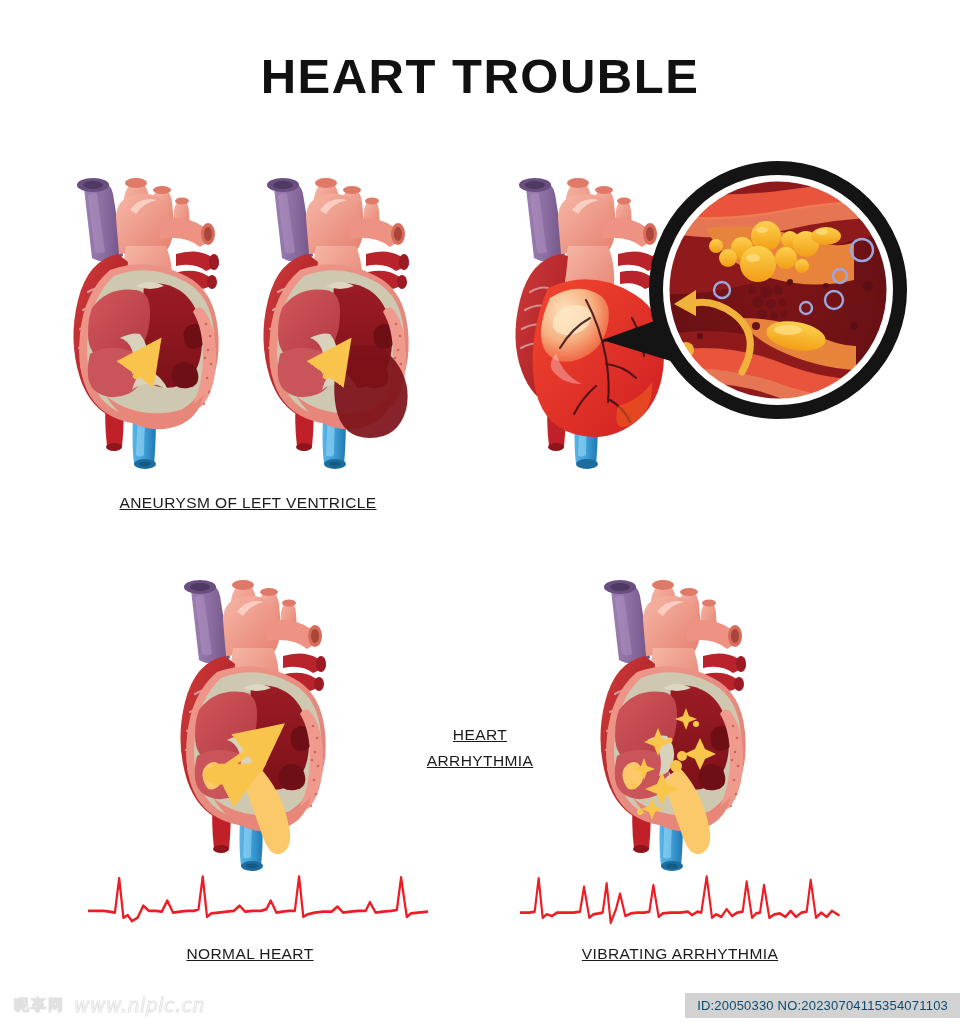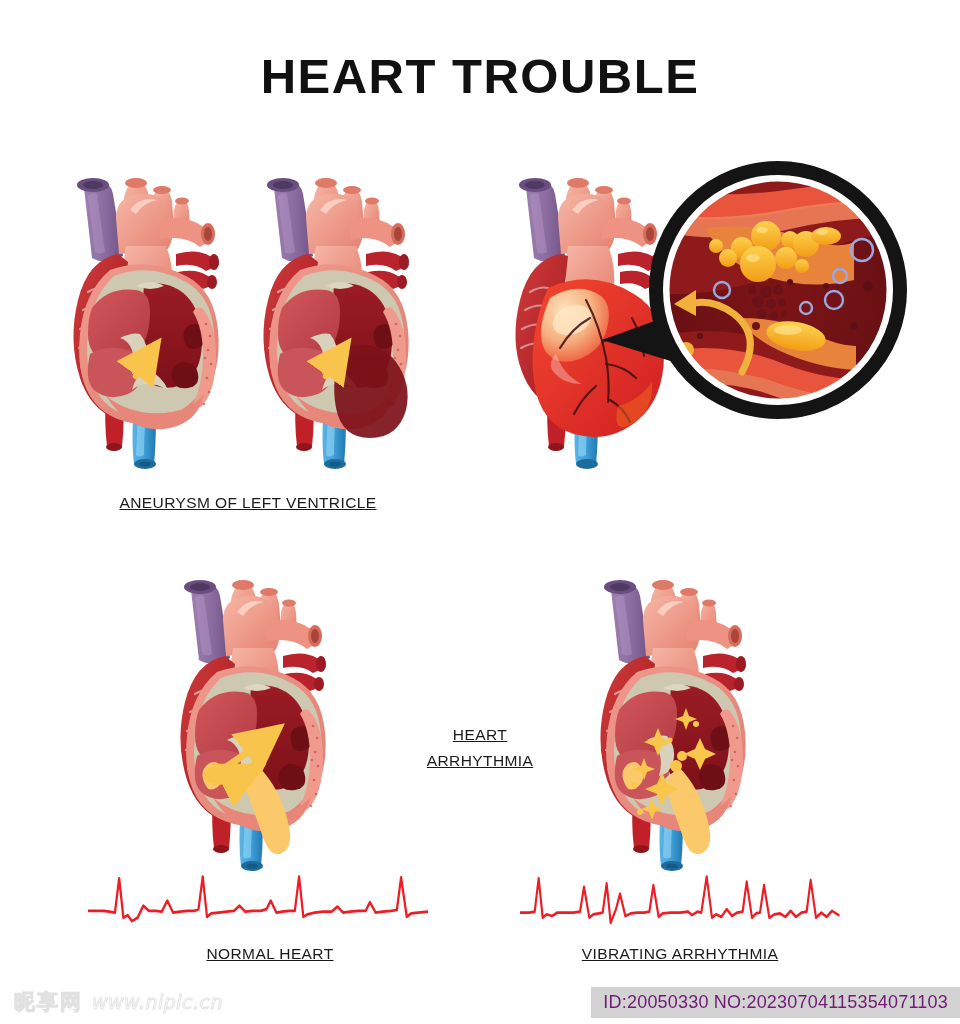--- a/index.html
+++ b/index.html
@@ -24,33 +24,33 @@
   .caption.two-line{line-height:26px;white-space:normal;}
 
   .fig{position:absolute;}
 
   
   .wm{
     position:absolute;left:14px;bottom:8px;display:flex;align-items:center;gap:9px;
     opacity:.55;
   }
   .wm-cn{
-    font-size:21px;font-weight:bold;letter-spacing:2px;
+    font-size:15px;font-weight:bold;letter-spacing:2px;
     color:transparent;-webkit-text-stroke:1.1px #c9c9c9;
     font-family:"DejaVu Sans",sans-serif;
   }
   .wm-url{
     font-size:19px;font-style:italic;letter-spacing:.5px;
     color:transparent;-webkit-text-stroke:1px #cdcdcd;
     font-family:"DejaVu Sans",sans-serif;
     text-align:center;
   }
   .idbox{
-    position:absolute;right:0;bottom:6px;background:#d2d2d2;color:#701a75;
-    font-size:18px;padding:5px 12px 5px 12px;letter-spacing:.2px;
+    position:absolute;right:0;bottom:6px;background:#d2d2d2;color:#0c4a6e;
+    font-size:13px;padding:5px 12px 5px 12px;letter-spacing:.2px;
     font-family:"Liberation Sans",sans-serif;white-space:nowrap;
   }
 </style>
 </head>
 <body>
 
 <div id="poster">
 
   <div class="title">HEART TROUBLE</div>
 
@@ -383,21 +383,21 @@
         <circle cx="106" cy="206" r="6" fill="#f9c44b"></circle>
       </g>
     </svg>
   </div>
 
   <div class="fig" style="left:88px;top:868px;width:340px;height:60px;">
     <svg width="340" height="60" viewBox="0 0 480 70" preserveAspectRatio="none">
       <polyline id="ecg0" fill="none" stroke="#ee1c24" stroke-width="3.2" stroke-linejoin="round" stroke-linecap="round" points="0,50 22,50 30,51 38,52 44,12 50,58 56,55 62,62 70,58 78,44 86,50 96,50 104,51 112,38 120,52 130,51 140,50 150,50 156,48 162,10 168,57 174,53 184,52 196,51 206,50 214,44 222,51 232,50 244,50 252,48 258,38 266,52 274,51 284,50 292,50 298,10 304,57 310,54 320,52 332,51 344,51 352,45 360,52 370,51 382,50 392,50 398,40 406,52 416,51 428,50 436,49 442,11 450,57 456,53 466,52 480,51"></polyline>
     </svg>
   </div>
-  <div class="caption" style="left:100px;top:945px;width:340px;">NORMAL HEART</div>
+  <div class="caption" style="left:80px;top:945px;width:340px;">NORMAL HEART</div>
 
   <div class="fig" style="left:570px;top:560px;width:220px;height:320px;">
     <svg width="220" height="320" viewBox="0 0 220 320">
       <g>
         <use href="#heartCut" x="5" y="0" width="200" height="320"></use>
         <path d="M108 206 q22 22 30 56 q6 22 -4 30 q-12 8 -20 -12 q-12 -34 -20 -56z" fill="#fbc96a"></path>
         <path d="M56 226 q-8 -14 2 -22 q10 -6 14 6 q4 12 -6 18 q-7 4 -10 -2z" fill="#fbc96a"></path>
         <circle cx="106" cy="206" r="6" fill="#f9c44b"></circle>
 
         <g fill="#f7c64a">

